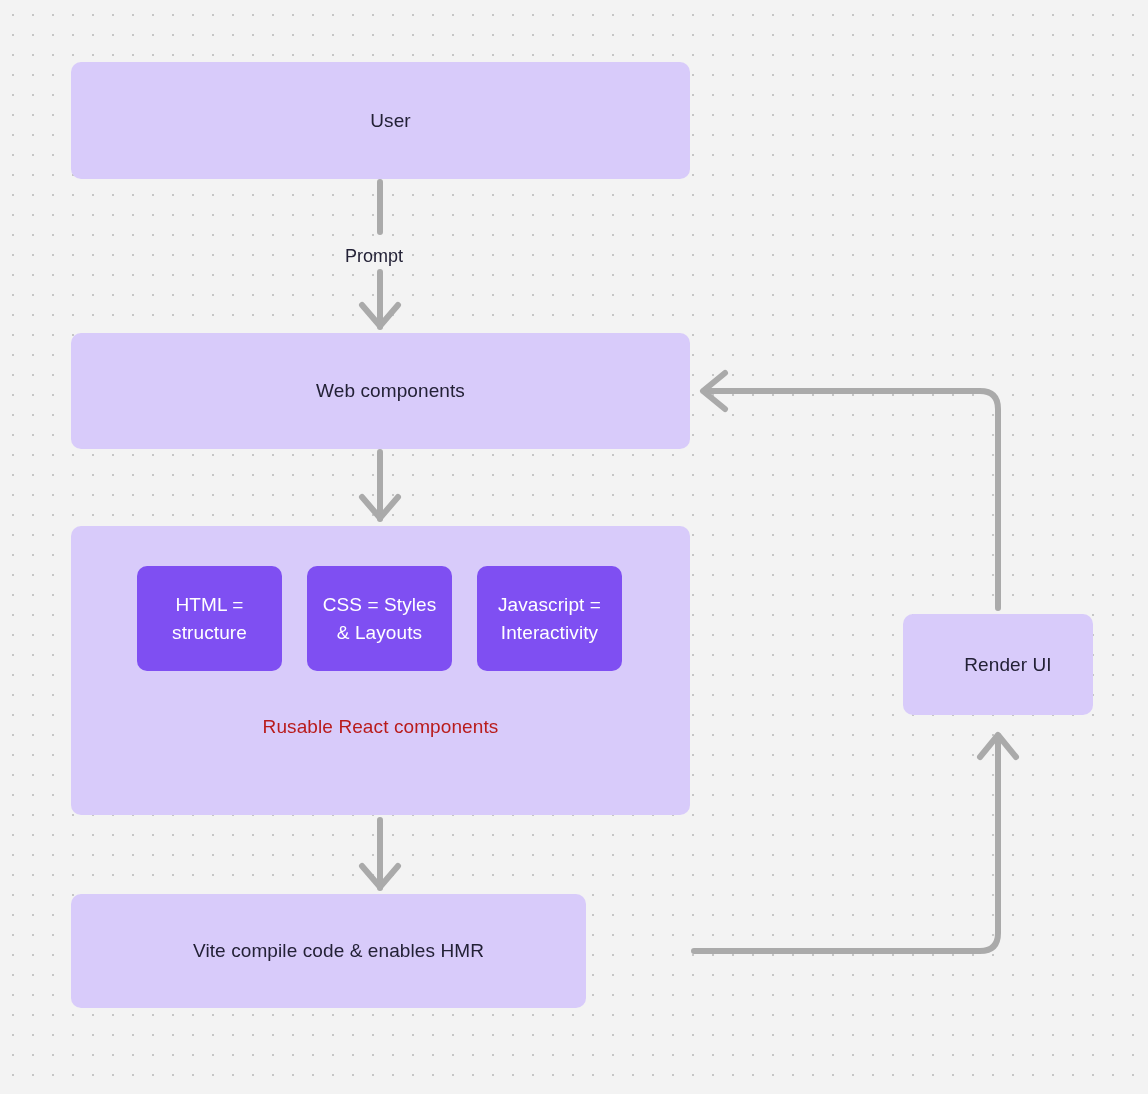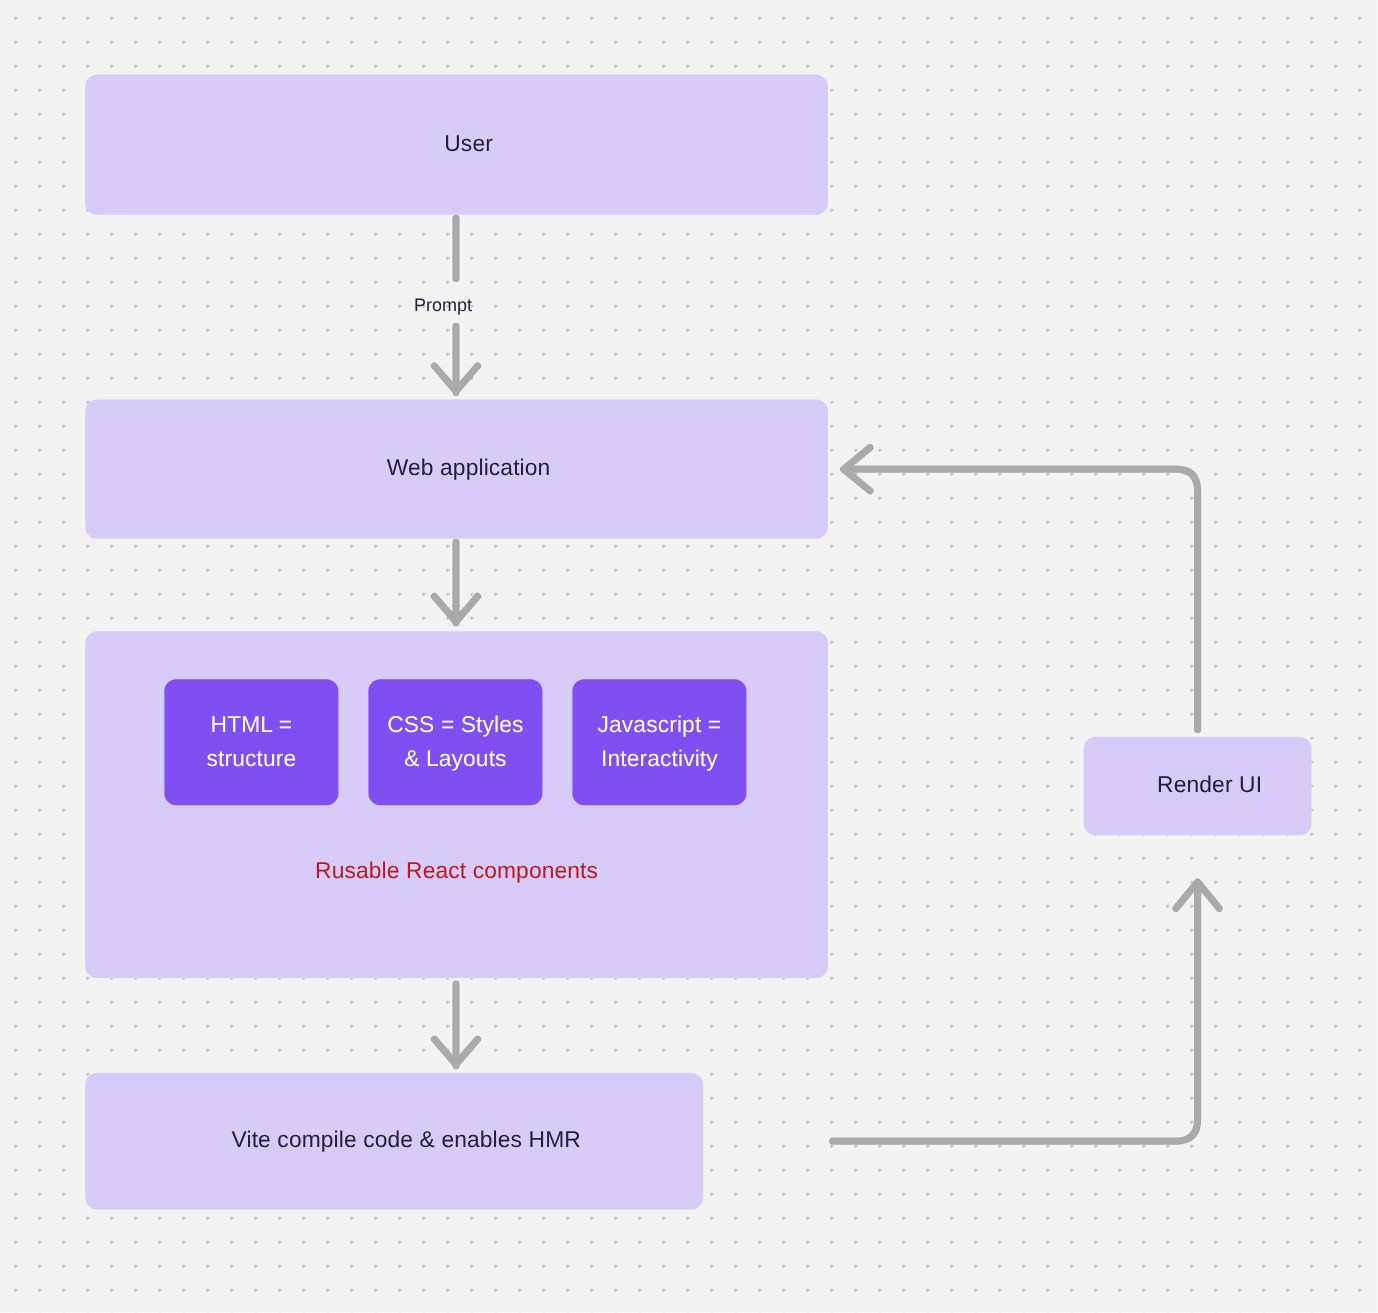--- a/index.html
+++ b/index.html
@@ -46,39 +46,39 @@
     border-radius: 10px;
     line-height: 1.45;
   }
 
   
   #node-user       { left: 71px;  top: 62px;   width: 619px; height: 117px; }
   #node-webapp     { left: 71px;  top: 333px;  width: 619px; height: 116px; }
   #node-components { left: 71px;  top: 526px;  width: 619px; height: 289px;
                      display: block; border-radius: 10px; }
   #node-vite       { left: 71px;  top: 894px;  width: 515px; height: 114px; }
-  #node-render     { left: 903px; top: 614px;  width: 190px; height: 82px; }
+  #node-render     { left: 903px; top: 614px;  width: 190px; height: 101px; }
 
   #node-html { position: absolute; left: 66px;  top: 40px;  width: 145px; height: 105px; }
   #node-css  { position: absolute; left: 236px; top: 40px;  width: 145px; height: 105px; }
   #node-js   { position: absolute; left: 406px; top: 40px;  width: 145px; height: 105px; text-align: center; }
 
   #components-caption {
     position: absolute;
     left: 0; right: 0;
     top: 190px;
     text-align: center;
     font-size: 19px;
     color: #b91c1c;
   }
 
   
   .edge-label {
     position: absolute;
-    font-size: 15px;
+    font-size: 18px;
     color: #232136;
     background: transparent;
     white-space: nowrap;
   }
   #label-prompt { left: 345px; top: 246px; }
 
   svg.edges {
     position: absolute;
     left: 0; top: 0;
     width: 1148px;
@@ -134,21 +134,21 @@
     </g>
   </svg>
 
   <div class="node node-lavender" id="node-user">
     <span>User</span>
   </div>
 
   <div class="edge-label" id="label-prompt">Prompt</div>
 
   <div class="node node-lavender" id="node-webapp">
-    <span>Web application</span>
+    <span>Web components</span>
   </div>
 
   <div class="node node-lavender" id="node-components">
 
     <div class="node node-violet" id="node-html">
       <div>
         <div>HTML =</div>
         <div>structure</div>
       </div>
     </div>

